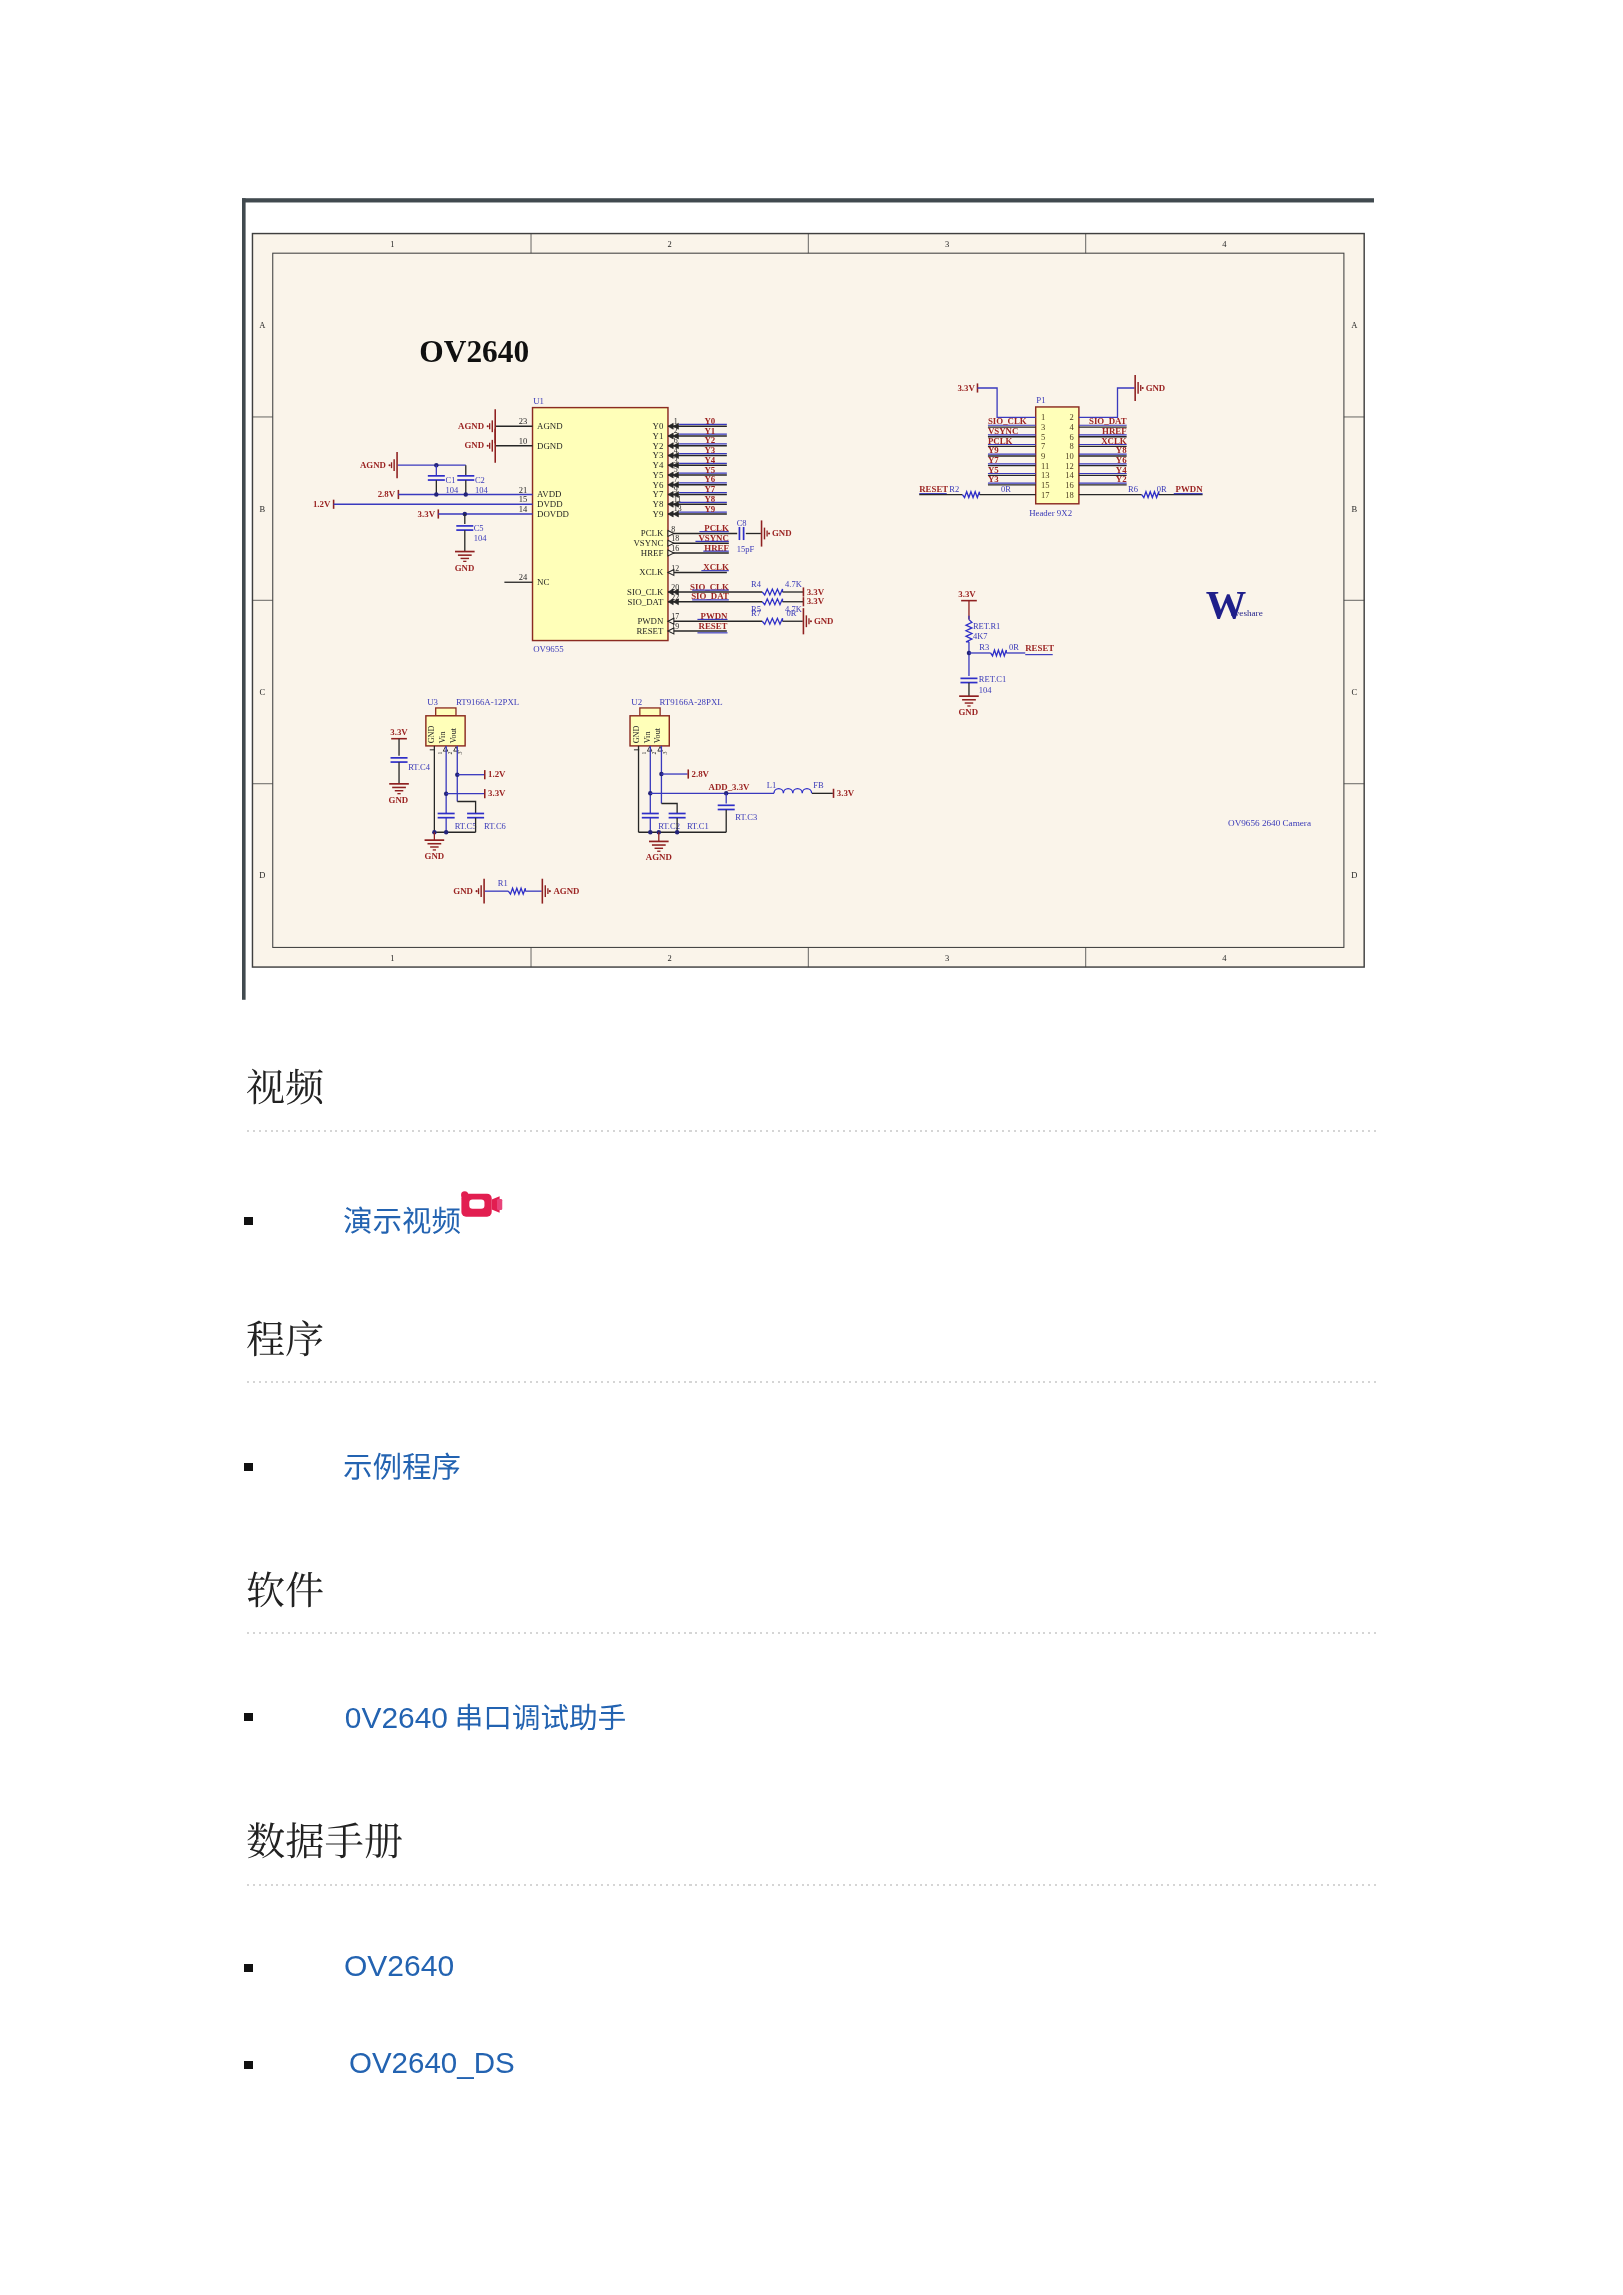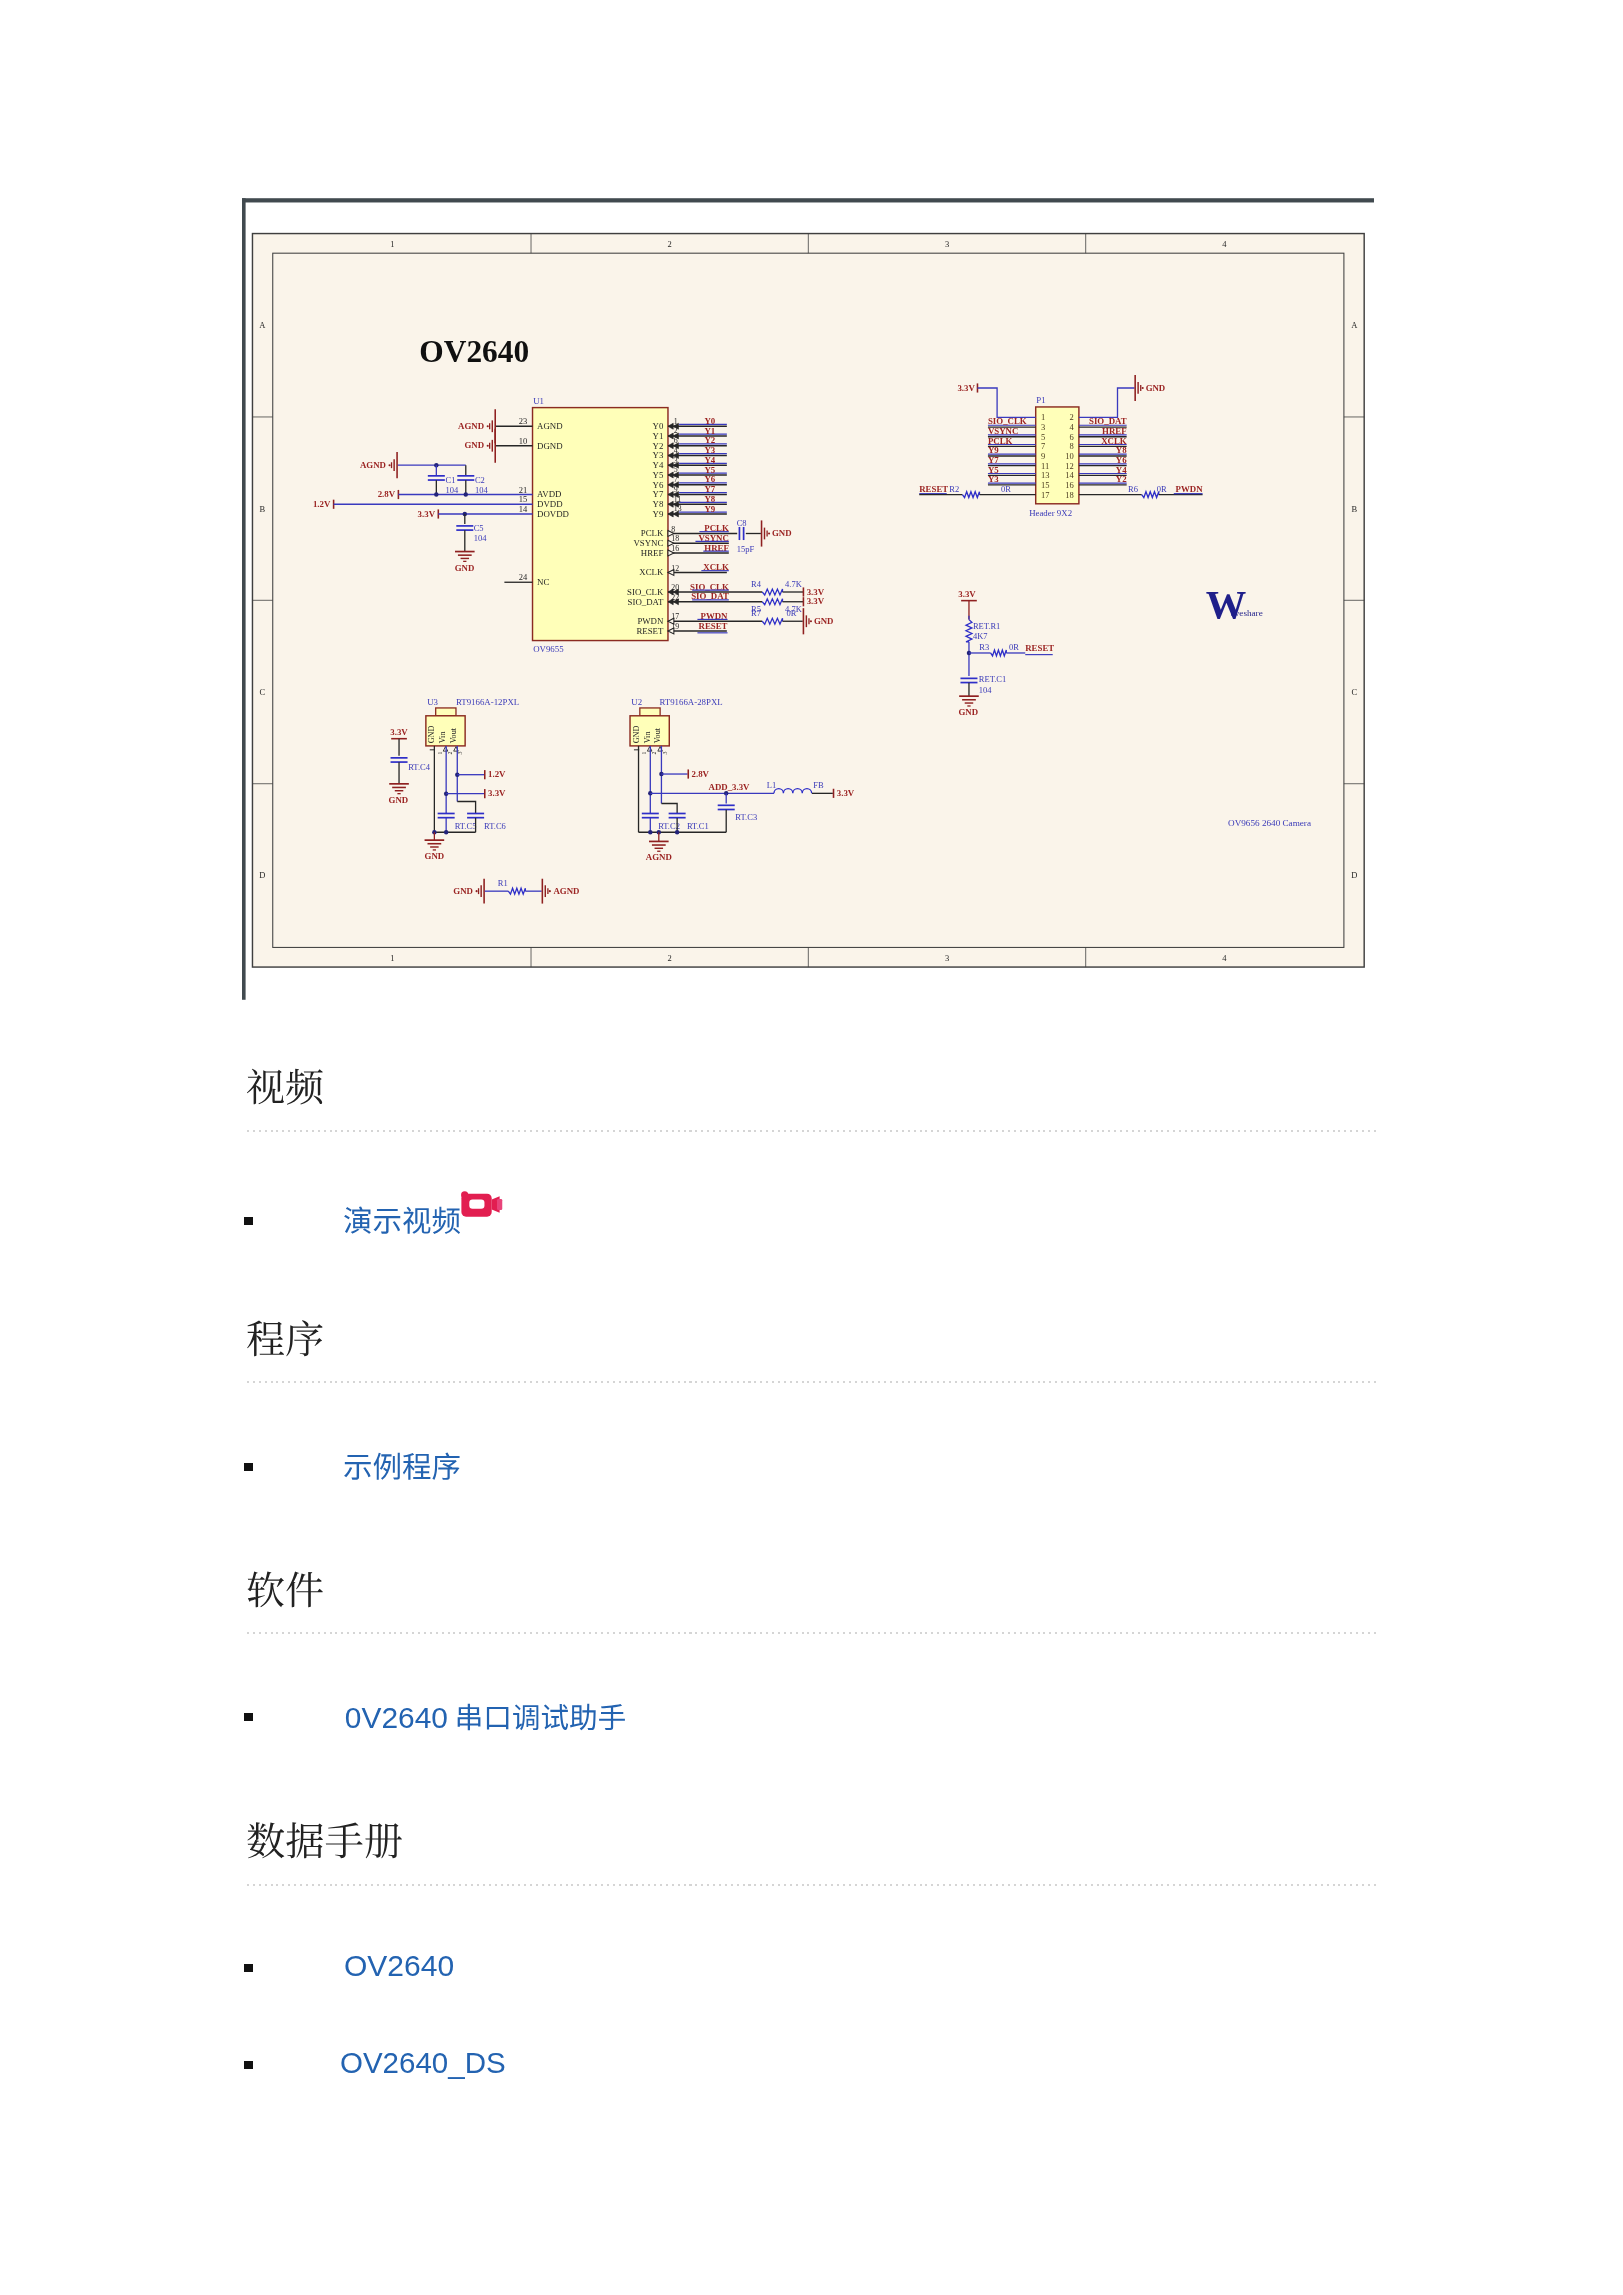--- a/index.html
+++ b/index.html
@@ -622,13 +622,13 @@
   </svg>
 
 <div class="dotline" style="top:1884px"></div>
 
 <div class="bullet" style="top:1964px"></div>
 
 <span class="lat" style="left:344px;top:1949px;font-size:30px">OV2640</span>
 
 <div class="bullet" style="top:2061px"></div>
 
-<span class="lat" style="left:340px;top:2046px;font-size:29.5px">OV2640_DS</span>
+<span class="lat" style="left:349px;top:2046px;font-size:29.5px">OV2640_DS</span>
 
 </body></html>

